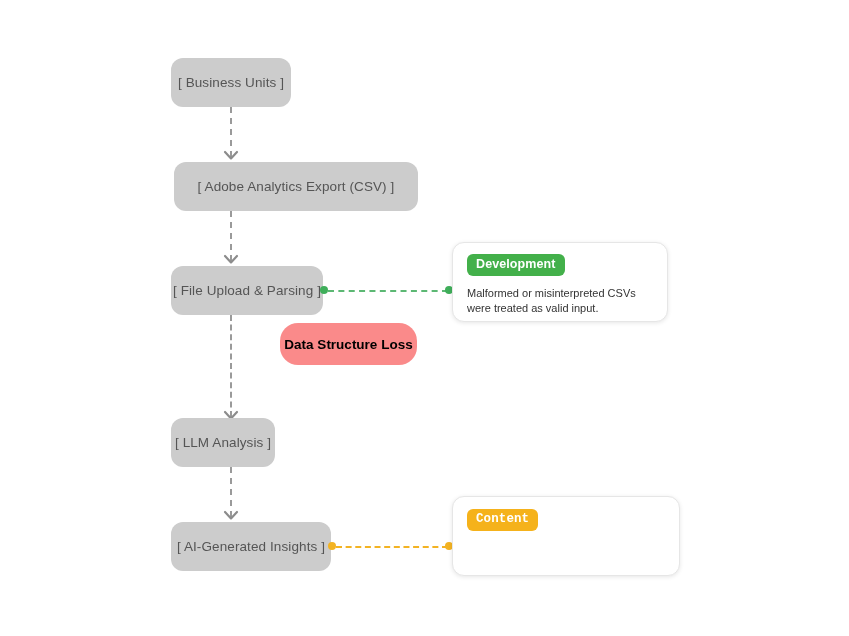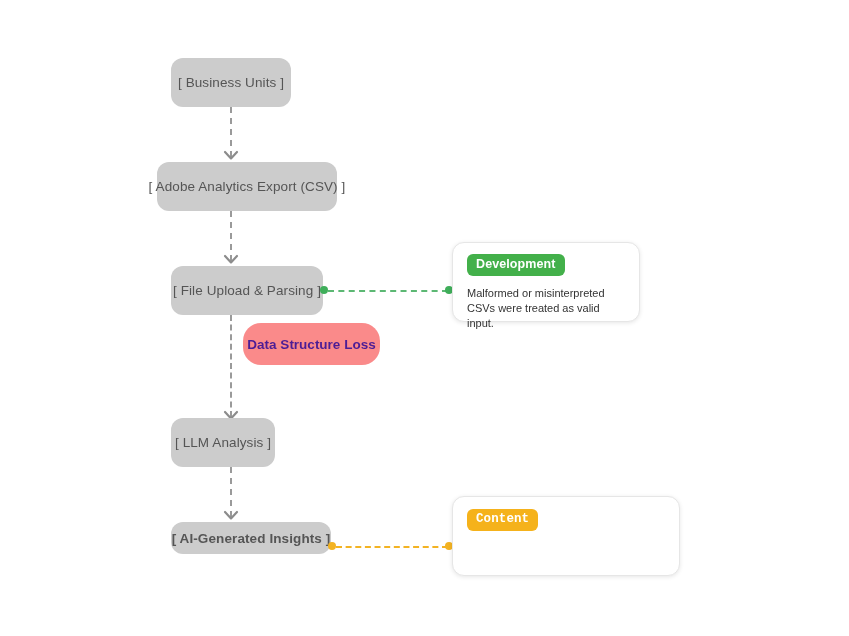--- a/index.html
+++ b/index.html
@@ -68,29 +68,30 @@
     border-radius: 50%;
     background: #3fae5a;
   }
   .dot.amber { background: #f3b323; }
 
   
   .loss-badge {
     position: absolute;
     background: #fa8a8a;
     border-radius: 18px;
-    color: #4c1d95;
+    color: #000000;
     font-size: 13.5px;
     font-weight: bold;
     display: flex;
     align-items: center;
     justify-content: center;
     box-sizing: border-box;
     padding: 0 16px;
     white-space: nowrap;
+    margin-left: 37px;
   }
 
   
   .callout {
     position: absolute;
     background: #ffffff;
     border: 1px solid #e6e6e6;
     border-radius: 12px;
     box-shadow: 0 1px 4px rgba(0,0,0,0.10);
     box-sizing: border-box;
@@ -123,38 +124,38 @@
 
   <div class="node" style="left:171px; top:58px; width:120px; height:49px;">
     <span>[ Business Units ]</span>
   </div>
 
   <div class="vconn" style="left:230px; top:107px; height:50px;"></div>
   <svg class="chevron" style="left:224px; top:151px;" viewBox="0 0 14 9">
     <path d="M1 1 L7 7.4 L13 1" fill="none" stroke="#8c8c8c" stroke-width="2.2" stroke-linecap="round" stroke-linejoin="round"></path>
   </svg>
 
-  <div class="node" style="left:157px; top:162px; width:180px; height:49px;">
+  <div class="node" style="left:174px; top:162px; width:244px; height:49px;">
     <span>[ Adobe Analytics Export (CSV) ]</span>
   </div>
 
   <div class="vconn" style="left:230px; top:211px; height:50px;"></div>
   <svg class="chevron" style="left:224px; top:255px;" viewBox="0 0 14 9">
     <path d="M1 1 L7 7.4 L13 1" fill="none" stroke="#8c8c8c" stroke-width="2.2" stroke-linecap="round" stroke-linejoin="round"></path>
   </svg>
 
   <div class="node" style="left:171px; top:266px; width:152px; height:49px;">
     <span>[ File Upload &amp; Parsing ]</span>
   </div>
 
   <div class="dot" style="left:320px; top:286px;"></div>
   <div class="hconn" style="left:328px; top:290px; width:120px;"></div>
   <div class="dot" style="left:445px; top:286px;"></div>
 
-  <div class="callout" style="left:452px; top:242px; width:188px; height:80px;">
+  <div class="callout" style="left:452px; top:242px; width:216px; height:80px;">
     <span class="tag green">Development</span>
     <div class="callout-text">Malformed or misinterpreted CSVs were treated as valid input.</div>
   </div>
 
   <div class="loss-badge" style="left:243px; top:323px; width:137px; height:42px;">
     <span>Data Structure Loss</span>
   </div>
 
   <div class="vconn" style="left:230px; top:315px; height:102px;"></div>
   <svg class="chevron" style="left:224px; top:411px;" viewBox="0 0 14 9">
@@ -163,21 +164,21 @@
 
   <div class="node" style="left:171px; top:418px; width:104px; height:49px;">
     <span>[ LLM Analysis ]</span>
   </div>
 
   <div class="vconn" style="left:230px; top:467px; height:50px;"></div>
   <svg class="chevron" style="left:224px; top:511px;" viewBox="0 0 14 9">
     <path d="M1 1 L7 7.4 L13 1" fill="none" stroke="#8c8c8c" stroke-width="2.2" stroke-linecap="round" stroke-linejoin="round"></path>
   </svg>
 
-  <div class="node" style="left:171px; top:522px; width:160px; height:32px;font-weight:bold;">
+  <div class="node" style="left:171px; top:522px; width:160px; height:49px;">
     <span>[ AI-Generated Insights ]</span>
   </div>
 
   <div class="dot amber" style="left:328px; top:542px;"></div>
   <div class="hconn amber" style="left:336px; top:546px; width:112px;"></div>
   <div class="dot amber" style="left:445px; top:542px;"></div>
 
   <div class="callout" style="left:452px; top:496px; width:228px; height:80px;">
     <span class="tag amber">Content</span>
   </div>

